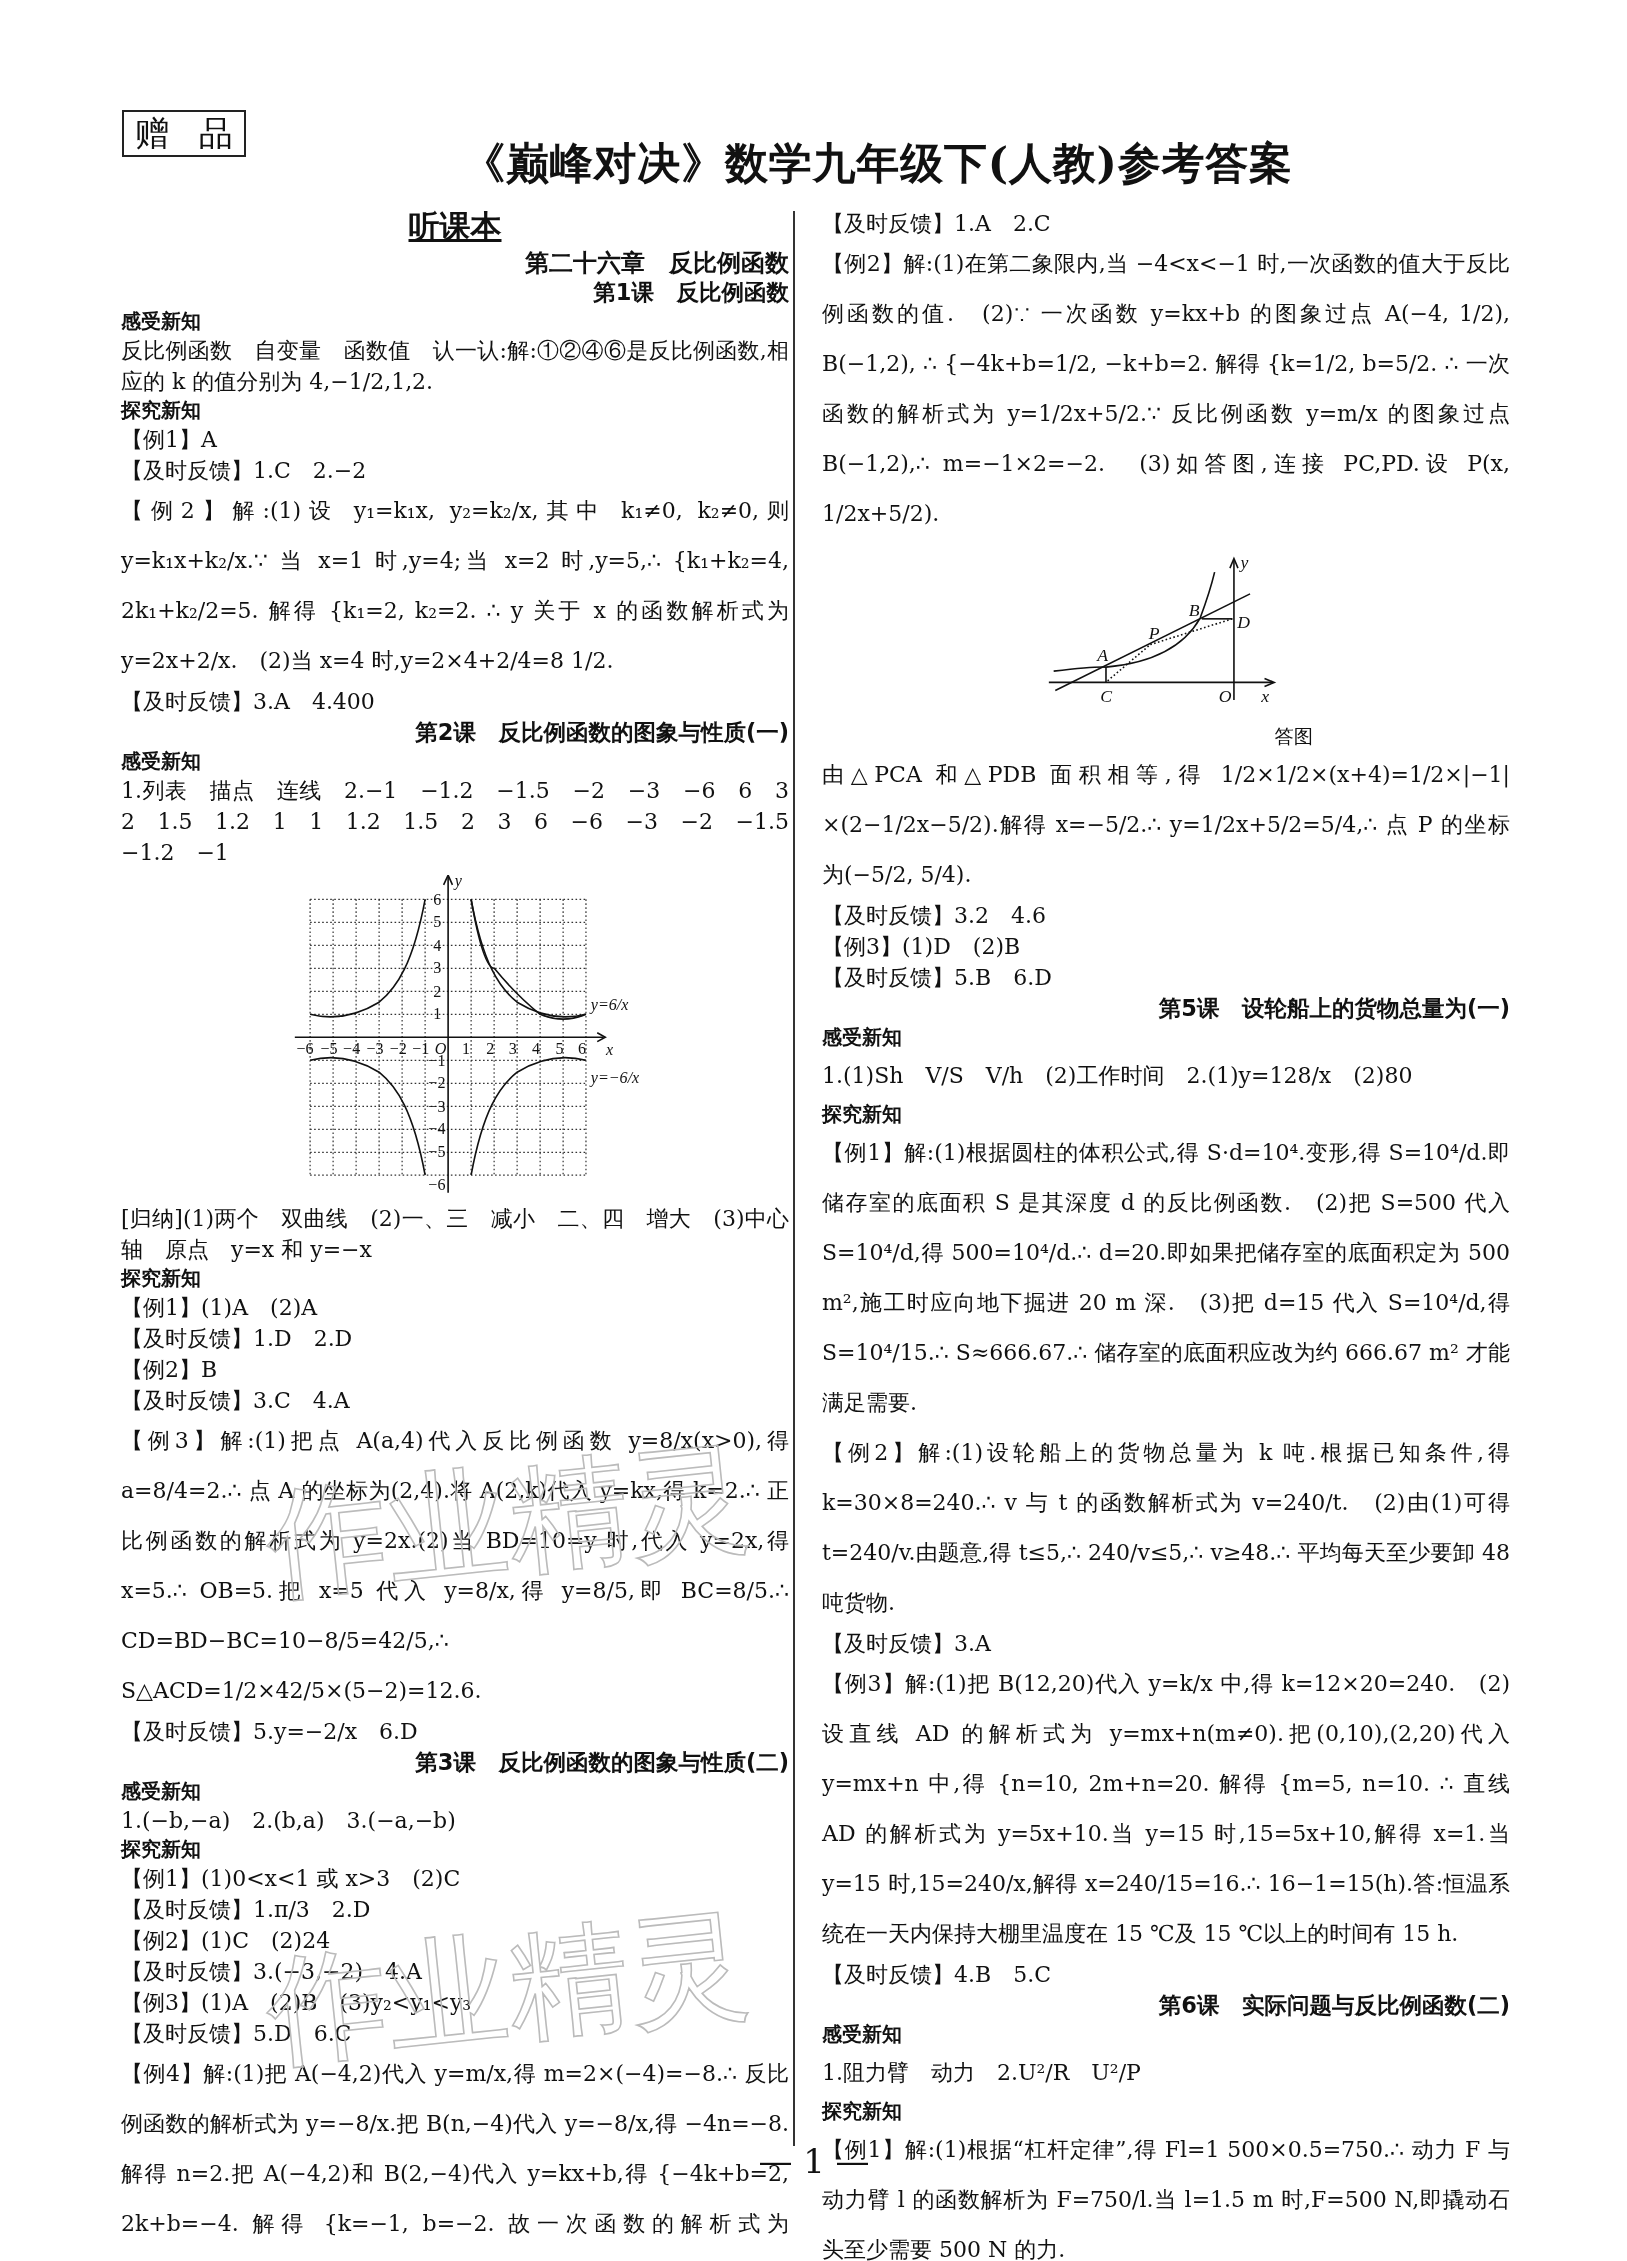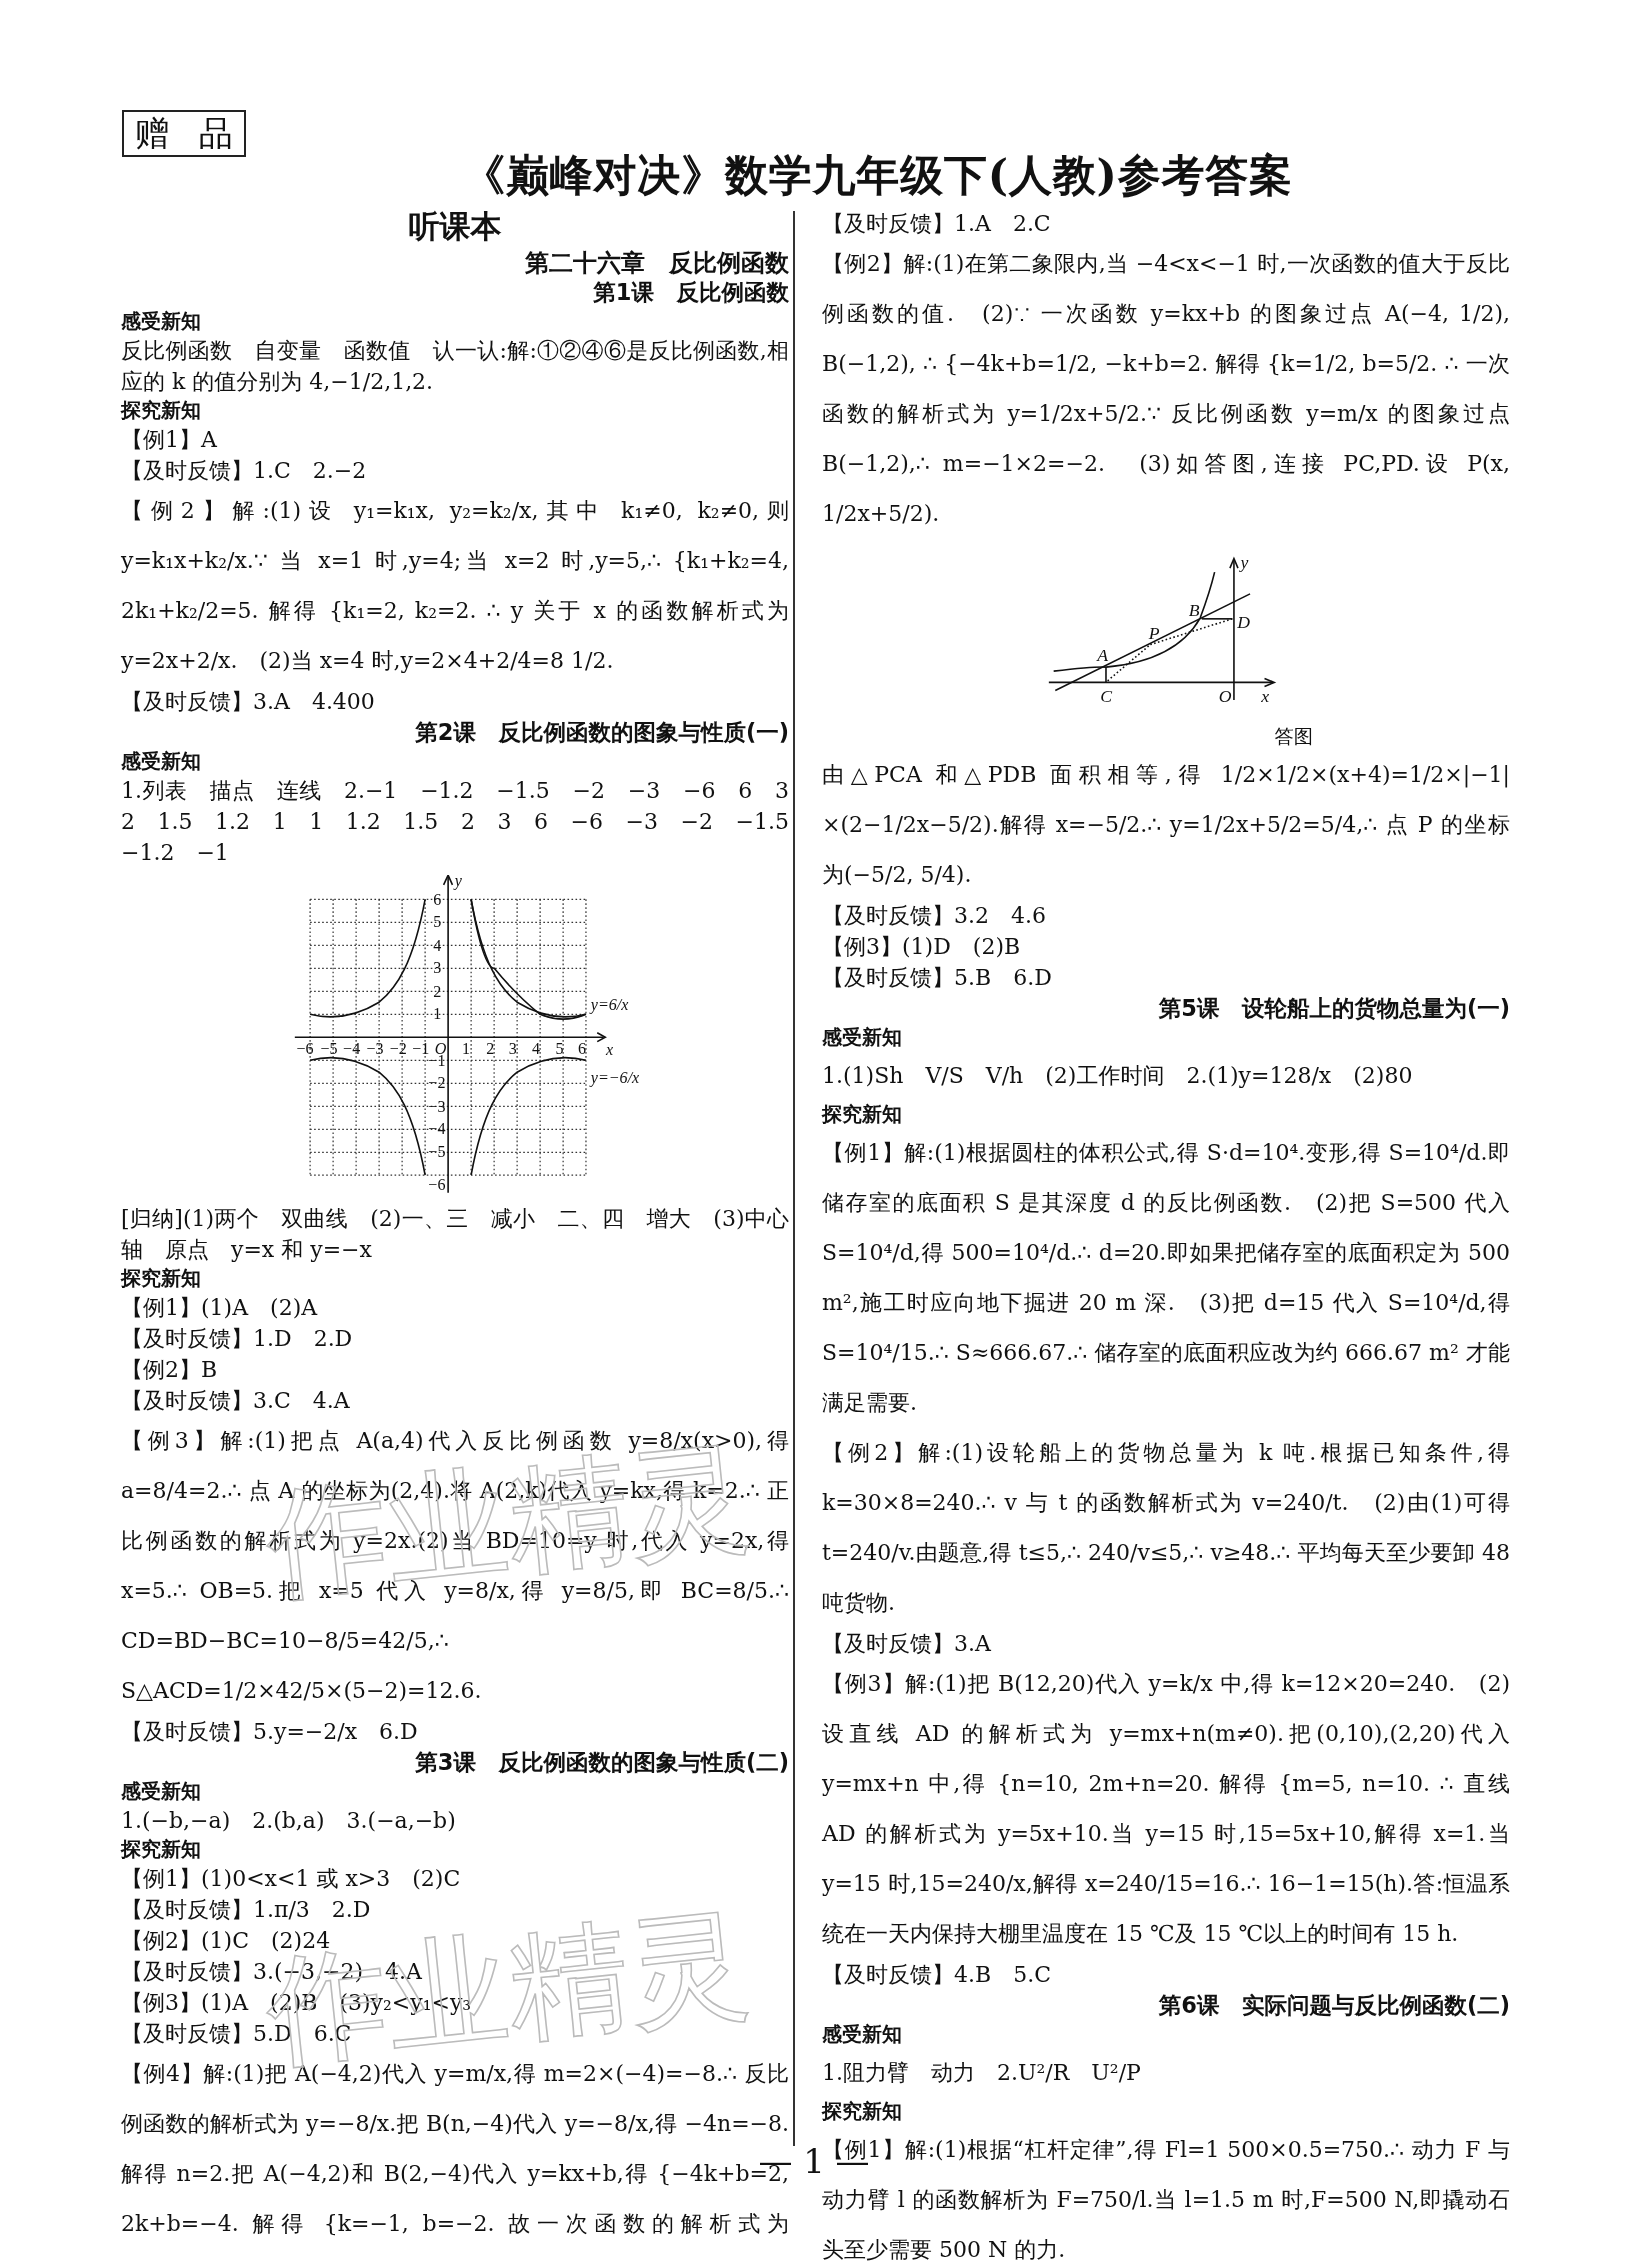--- a/index.html
+++ b/index.html
@@ -1,25 +1,25 @@
 <!DOCTYPE html>
 <html style="font-size:13px"><head>
 <meta charset="utf-8">
 <style>
   html,body{margin:0;padding:0;background:#fff;}
   body{width:1628px;height:2261px;position:relative;overflow:hidden;color:#111;
        font-family:"DejaVu Serif","Liberation Serif",serif;}
   .stamp{position:absolute;left:122px;top:110px;width:124px;height:47px;border:2.4px solid #222;
          font-size:34px;display:flex;justify-content:space-between;align-items:center;padding:0 11.3px;box-sizing:border-box;}
-  .title{position:absolute;left:14px;right:0;top:135px;text-align:center;font-size:43px;font-weight:bold;letter-spacing:0.8px;padding-left:113px;margin-top:12px;}
+  .title{position:absolute;left:14px;right:0;top:135px;text-align:center;font-size:43px;font-weight:bold;letter-spacing:0.8px;padding-left:113px;}
   .divider{position:absolute;left:793px;top:211px;width:1.6px;height:1935px;background:#333;}
   .col{position:absolute;font-size:22px;line-height:31px;}
   .left{left:121px;top:208px;width:668px;}
   .right{left:822px;top:208px;width:688px;}
-  .h-book{text-align:center;font-size:31px;font-weight:bold;margin:0 0 3.2px 0;line-height:37px;}
+  .h-book{text-align:center;font-size:31px;font-weight:bold;margin:0 0 3.2px 0;line-height:37px;text-decoration:underline;}
   .h-ch{text-align:right;font-size:24px;font-weight:bold;line-height:29px;}
   .h-lesson{text-align:right;font-size:22.5px;font-weight:bold;line-height:31px;font-family:"DejaVu Sans","Liberation Sans",sans-serif;}
   .sec{font-weight:bold;font-size:20px;line-height:27px;font-family:"DejaVu Sans","Liberation Sans",sans-serif;}
   .p{margin:0;text-align:justify;}
   .tall{line-height:50px;}
   .graph1{position:relative;width:378px;height:322px;margin:6.4px 0 6.4px 169px;}
   .graph2{position:relative;width:274px;height:201px;margin:4.8px 0 4.8px 217px;}
   .cap{font-size:19.3px;text-align:right;}
   .pageno{position:absolute;left:0;right:0;top:2141px;text-align:center;font-size:34px;}
   .wm{position:absolute;font-size:121px;color:transparent;-webkit-text-stroke:1.6px #bbb;font-family:"DejaVu Sans","Liberation Sans",sans-serif;pointer-events:none;transform:rotate(-6deg);}

